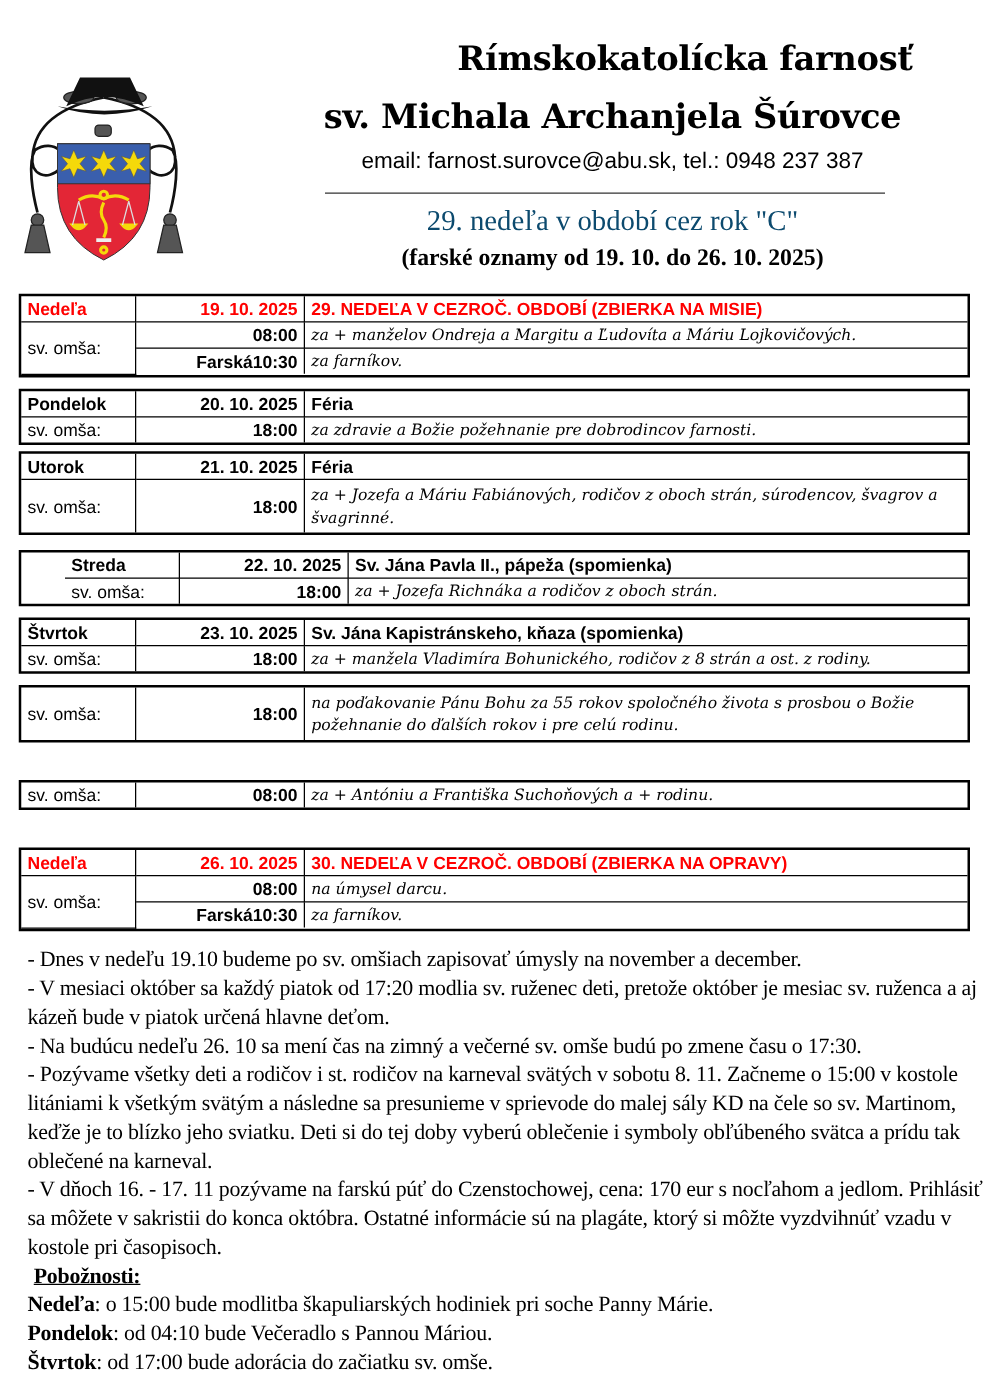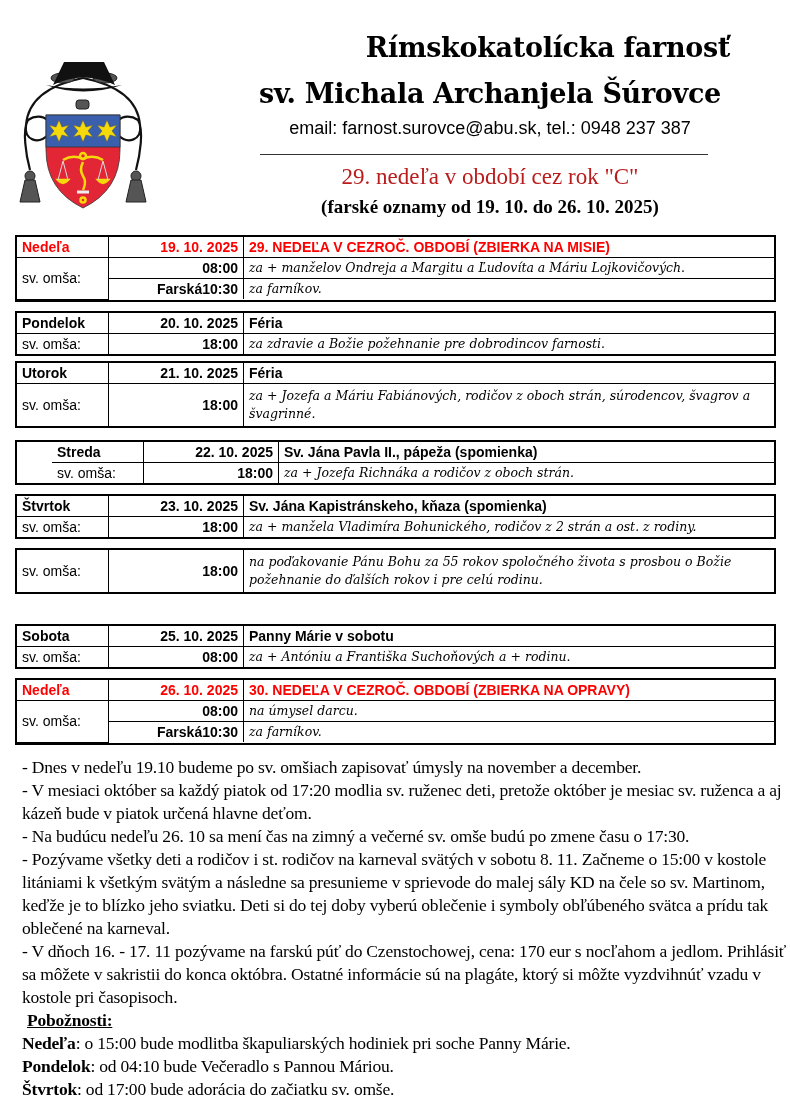--- a/index.html
+++ b/index.html
@@ -3,21 +3,21 @@
 <meta charset="utf-8">
 <style>
   html, body { margin:0; padding:0; background:#ffffff; }
   body { width:790px; height:1117px; position:relative; overflow:hidden; color:#000; font-family:"DejaVu Serif", serif; }
   .logo { position:absolute; left:8px; top:30px; width:150px; height:180px; }
   .hdr { position:absolute; left:250px; width:480px; text-align:center; }
   .t1 { top:32px; font-family:"DejaVu Serif", serif; font-weight:bold; font-size:27px; letter-spacing:-0.3px;text-align:right; }
   .t2 { top:78px; font-family:"DejaVu Serif", serif; font-weight:bold; font-size:27px; letter-spacing:-0.3px; }
   .t3 { top:118px; font-family:"Liberation Sans", sans-serif; font-size:18px; }
   .rule { position:absolute; left:260px; top:154px; width:448px; border-top:1px solid #333; }
-  .t4 { top:164px; font-family:"Liberation Serif", serif; font-size:23px; color:#b91c1c; }
+  .t4 { top:164px; font-family:"Liberation Serif", serif; font-size:23px; color:#0c4a6e; }
   .t5 { top:196px; font-family:"Liberation Serif", serif; font-size:19px;font-weight:bold; }
 
   .day { position:absolute; left:15px; width:761px; border:2px solid #000; box-sizing:border-box; border-collapse:collapse; font-family:"Liberation Sans", sans-serif; font-size:14px; }
   .day table { width:100%; border-collapse:collapse; table-layout:fixed; }
   .day td { border:1px solid #000; padding:0 5px; height:20px; line-height:18px; vertical-align:middle; }
   .day tr:first-child td { border-top:none; }
   .day tr td:first-child { border-left:none; }
   .day tr td:last-child { border-right:none; }
   .day tr:last-child td { border-bottom:none; }
   .c1 { width:81px; }
@@ -161,46 +161,41 @@
   <table>
     <tbody>
         <tr class="hd">
       <td class="c1">Štvrtok</td>
       <td class="c2">23. 10. 2025</td>
       <td>Sv. Jána Kapistránskeho, kňaza (spomienka)</td>
     </tr>
     <tr>
       <td class="c1">sv. omša:</td>
       <td class="c2">18:00</td>
-      <td class="it">za + manžela Vladimíra Bohunického, rodičov z 2 strán a ost. z rodiny.</td>
+      <td class="it">za + manžela Vladimíra Bohunického, rodičov z 8 strán a ost. z rodiny.</td>
     </tr>
   </tbody>
     </table>
 </div>
 
 <div class="day" style="top:548px;">
   <table>
     <tbody>
     <tr>
       <td class="c1" style="height:42px;">sv. omša:</td>
       <td class="c2">18:00</td>
       <td class="it">na poďakovanie Pánu Bohu za 55 rokov spoločného života s prosbou o Božie požehnanie do ďalších rokov i pre celú rodinu.</td>
     </tr>
   </tbody>
     </table>
 </div>
 
 <div class="day" style="top:624px;">
   <table>
     <tbody>
-        <tr class="hd">
-      <td class="c1">Sobota</td>
-      <td class="c2">25. 10. 2025</td>
-      <td>Panny Márie v sobotu</td>
-    </tr>
     <tr>
       <td class="c1">sv. omša:</td>
       <td class="c2">08:00</td>
       <td class="it">za + Antóniu a Františka Suchoňových a + rodinu.</td>
     </tr>
   </tbody>
     </table>
 </div>
 
 <div class="day" style="top:678px;">

